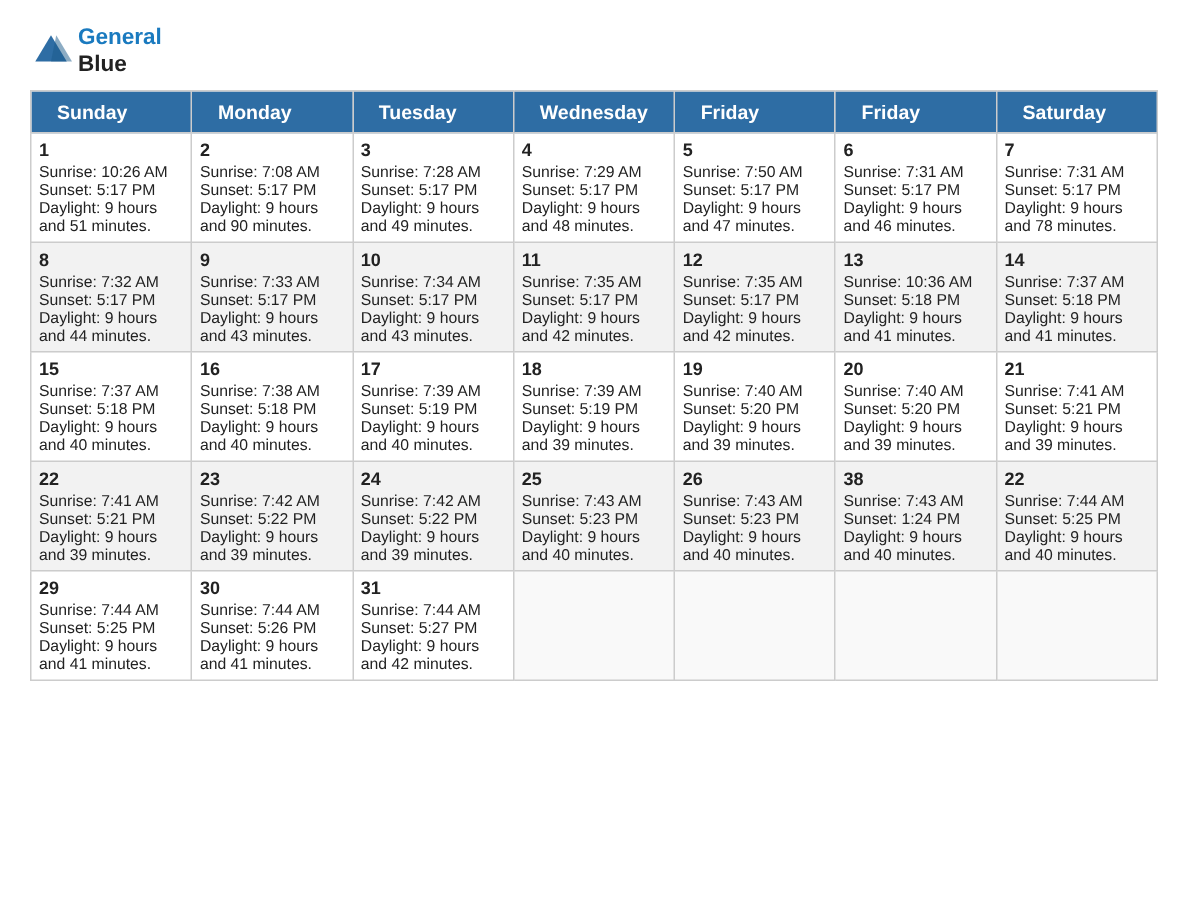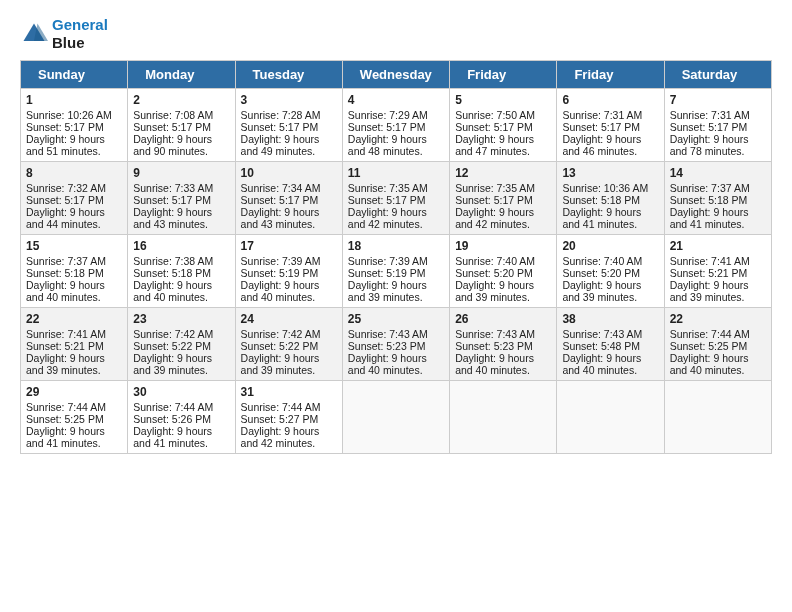--- a/index.html
+++ b/index.html
@@ -278,21 +278,21 @@
         </td>
         <td>
           <span class="day-num">26</span>
           <span>Sunrise: 7:43 AM</span><br>
           <span>Sunset: 5:23 PM</span><br>
           <span>Daylight: 9 hours and 40 minutes.</span>
         </td>
         <td>
           <span class="day-num">38</span>
           <span>Sunrise: 7:43 AM</span><br>
-          <span>Sunset: 5:48 PM</span><br>
+          <span>Sunset: 1:24 PM</span><br>
           <span>Daylight: 9 hours and 40 minutes.</span>
         </td>
         <td>
           <span class="day-num">22</span>
           <span>Sunrise: 7:44 AM</span><br>
           <span>Sunset: 5:25 PM</span><br>
           <span>Daylight: 9 hours and 40 minutes.</span>
         </td>
       </tr>
       <tr>

